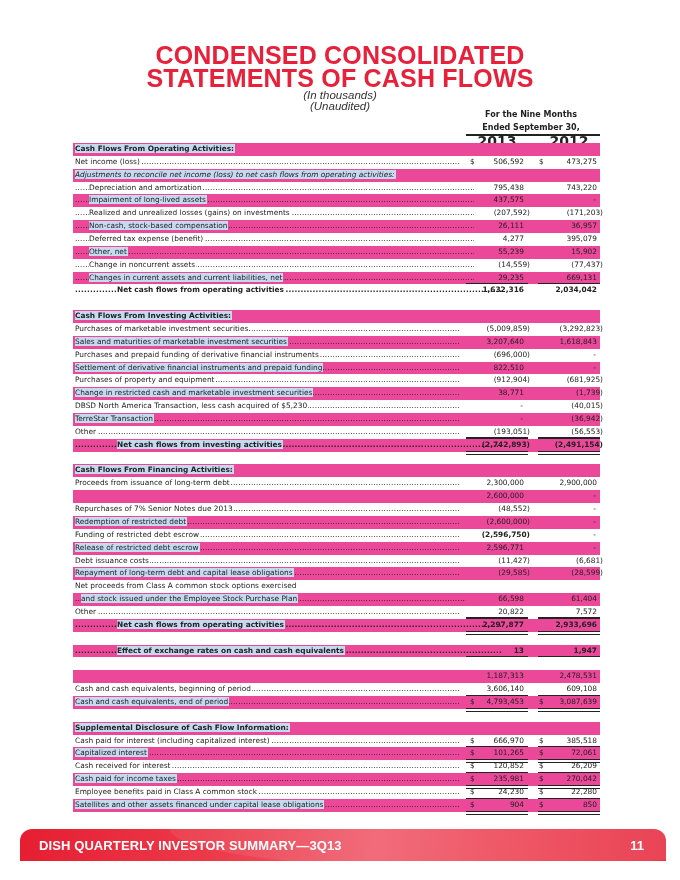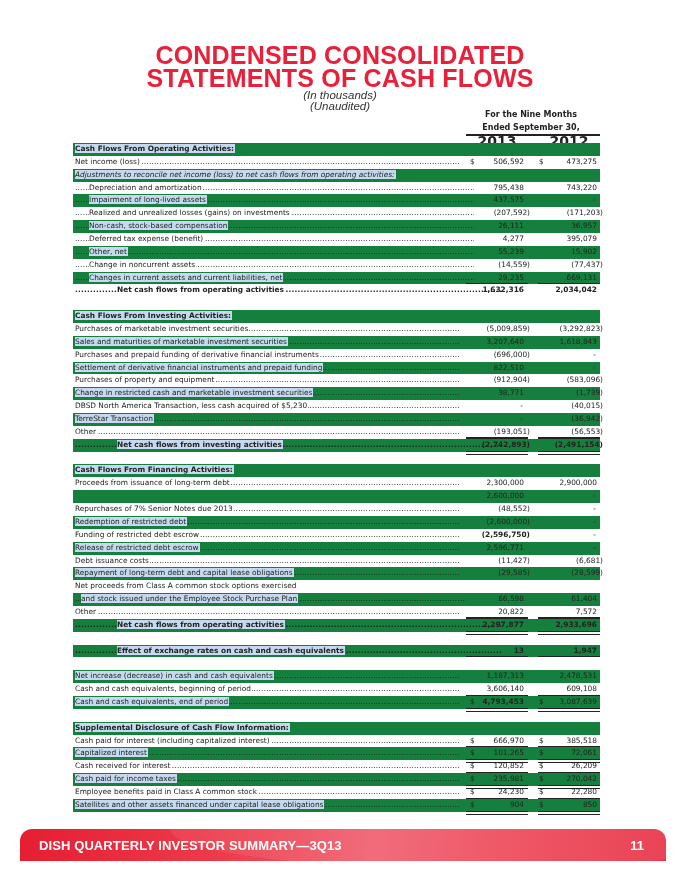--- a/index.html
+++ b/index.html
@@ -15,21 +15,21 @@
   .hdr-line { position: absolute; left: 466px; width: 134px; top: 134px; height: 1.5px; background: #222; }
   .hdr-year { position: absolute; top: 136px; width: 62px; text-align: center; font-family: "DejaVu Sans", sans-serif; font-weight: bold; font-size: 14px; color: #222; line-height: 11px; }
   .y1 { left: 466px; }
   .y2 { left: 538px; }
   .hdr-yline { position: absolute; top: 147px; height: 1.5px; background: #222; width: 62px; }
   .yl1 { left: 466px; }
   .yl2 { left: 538px; }
 
   .table { position: absolute; left: 73px; top: 143px; width: 527px; }
   .row { position: relative; height: 12.86px; line-height: 12.86px; font-family: "DejaVu Sans", sans-serif; font-size: 7.4px; color: #222; white-space: nowrap; }
-  .row.shade { background: #15803d; }
+  .row.shade { background: #ec4899; }
   .row .label { position: absolute; left: 2px; top: 0; width: 385px; overflow: hidden; }
   .row .label .txt { background: inherit; padding-right: 1px; }
   .row .label.dots::after { content: "..............................................................................................................................................................................................................."; position: absolute; left: 0; top: 0; z-index: 0; letter-spacing: 0.2px; }
   .row .label .txt { position: relative; z-index: 1; }
   .row.shade .label .txt { background: #c5d9ef; }
   .row:not(.shade) .label .txt { background: #ffffff; }
   .row .label.noclip { overflow: visible; }
   .row.bold { font-weight: bold; }
   .row.italic { font-style: italic; }
   .ind1 { padding-left: 14px; }
@@ -151,21 +151,21 @@
       <span class="val v2" style="padding-right: 0px; text-align: right; width: 58px;">-</span>
     </div>
     <div class="row shade">
       <div class="label dots"><span class="txt">Settlement of derivative financial instruments and prepaid funding</span></div>
       <span class="val v1" style="width: 59px;">822,510</span>
       <span class="val v2" style="padding-right: 0px; text-align: right; width: 58px;">-</span>
     </div>
     <div class="row">
       <div class="label dots"><span class="txt">Purchases of property and equipment</span></div>
       <span class="val v1" style="width: 65px; text-align: right;">(912,904)</span>
-      <span class="val v2" style="width: 65px; text-align: right;">(583,096)</span>
+      <span class="val v2" style="width: 65px; text-align: right;">(681,925)</span>
     </div>
     <div class="row shade">
       <div class="label dots"><span class="txt">Change in restricted cash and marketable investment securities</span></div>
       <span class="val v1" style="width: 59px;">38,771</span>
       <span class="val v2" style="width: 65px; text-align: right;">(1,739)</span>
     </div>
     <div class="row">
       <div class="label dots"><span class="txt">DBSD North America Transaction, less cash acquired of $5,230 </span></div>
       <span class="val v1" style="padding-right: 0px; text-align: right; width: 58px;">-</span>
       <span class="val v2" style="width: 65px; text-align: right;">(40,015)</span>
@@ -257,36 +257,35 @@
     <div class="row"></div>
     <div class="row shade bold">
       <div class="label dots ind2"><span class="txt">Effect of exchange rates on cash and cash equivalents</span></div>
       <span class="val v1" style="width: 59px;">13</span>
       <span class="val v2" style="width: 59px;">1,947</span>
       <div class="uline ul-bottom u1"></div>
       <div class="uline ul-bottom u2"></div>
     </div>
     <div class="row"></div>
     <div class="row shade">
-      <div class="label dots"><span class="txt">Net increase (decrease) in cash and cash equivalents </span></div>
       <span class="val v1" style="width: 59px;">1,187,313</span>
       <span class="val v2" style="width: 59px;">2,478,531</span>
     </div>
     <div class="row">
       <div class="label dots"><span class="txt">Cash and cash equivalents, beginning of period</span></div>
       <span class="val v1" style="width: 59px;">3,606,140</span>
       <span class="val v2" style="width: 59px;">609,108</span>
       <div class="uline ul-bottom u1"></div>
       <div class="uline ul-bottom u2"></div>
     </div>
     <div class="row shade">
       <div class="label dots"><span class="txt">Cash and cash equivalents, end of period</span></div>
       <span class="dollar d1">$</span>
       <span class="dollar d2">$</span>
-      <span class="val v1" style="width: 59px; font-weight: bold;">4,793,453</span>
+      <span class="val v1" style="width: 59px;">4,793,453</span>
       <span class="val v2" style="width: 59px;">3,087,639</span>
       <div class="ul-dbl u1"></div>
       <div class="ul-dbl u2"></div>
     </div>
     <div class="row"></div>
     <div class="row shade bold">
       <div class="label noclip"><span class="txt">Supplemental Disclosure of Cash Flow Information:</span></div>
     </div>
     <div class="row">
       <div class="label dots"><span class="txt">Cash paid for interest (including capitalized interest)</span></div>

